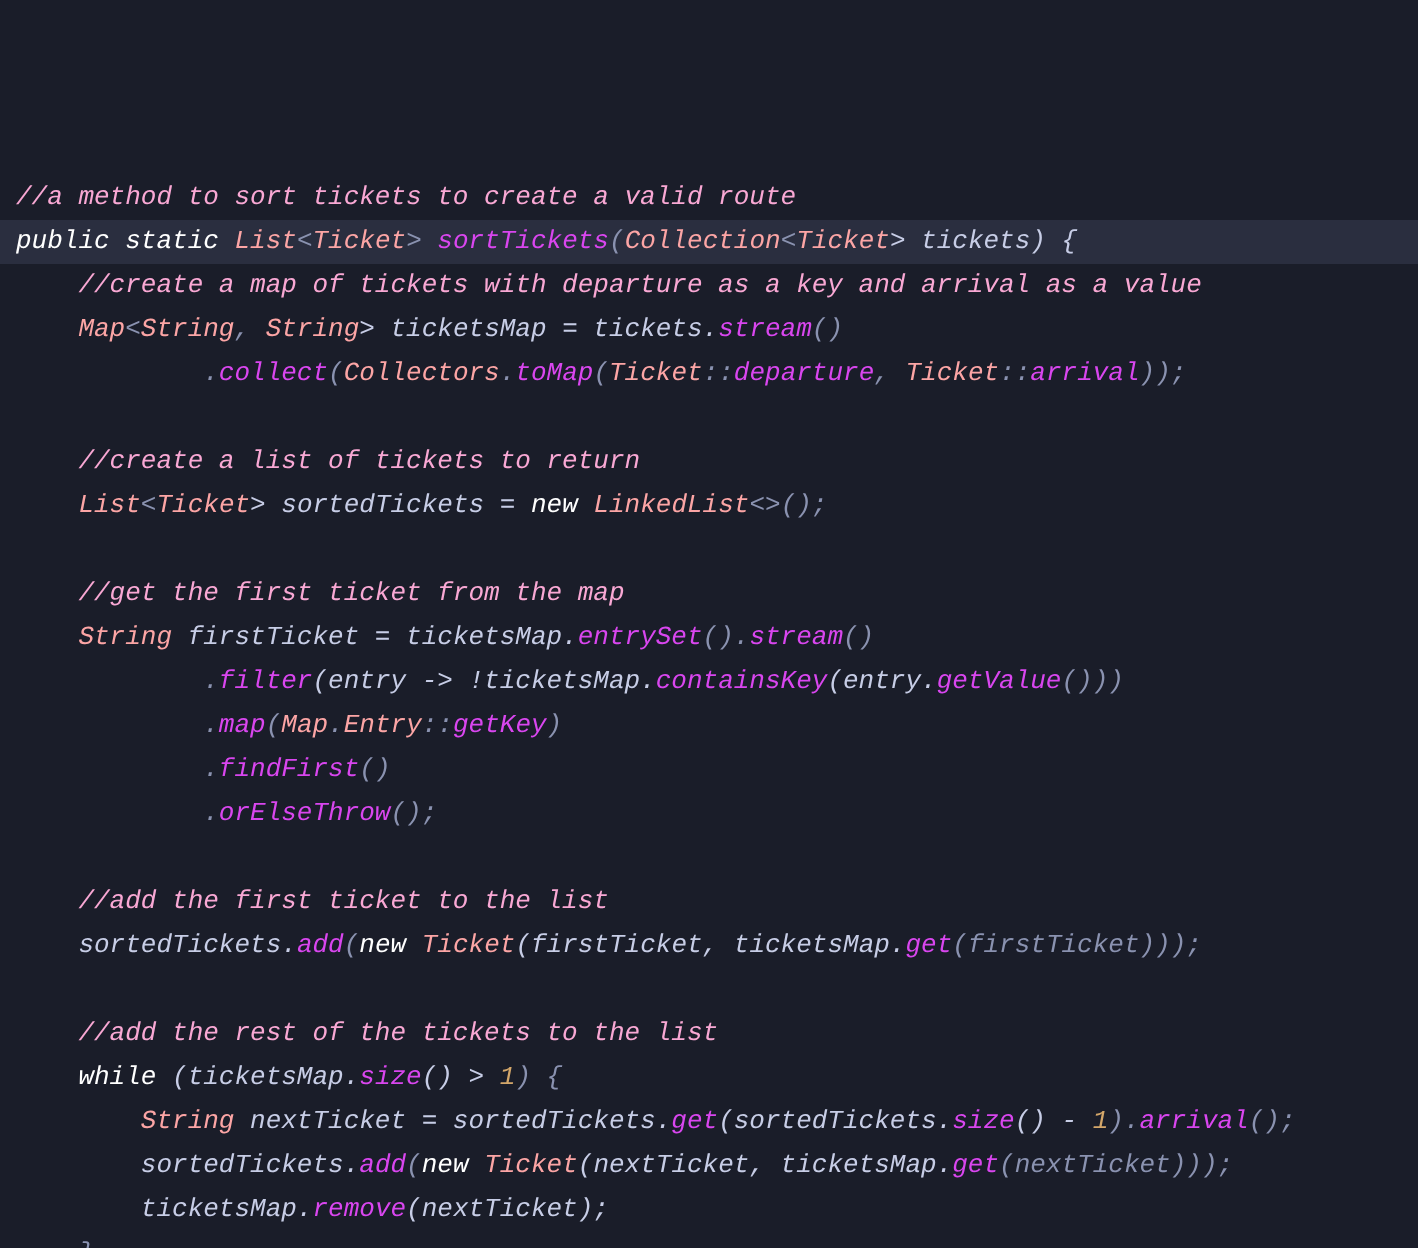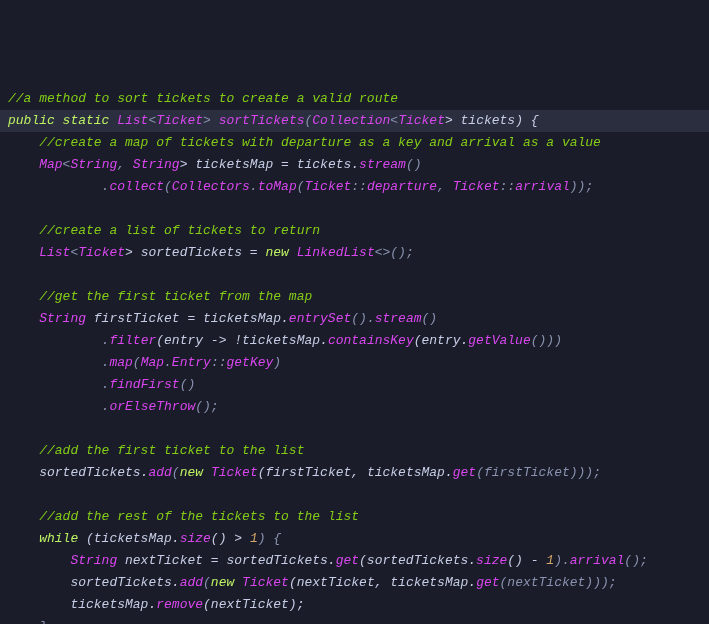--- a/index.html
+++ b/index.html
@@ -11,23 +11,23 @@
     color: #a6accd;
     line-height: 22px;
     padding: 0;
     width: 709px;
     height: 624px;
     overflow: hidden;
     white-space: pre;
   }
   .line { height: 22px; padding-left: 8px; }
   .highlight { background: #2a2e3f; }
-  .comment { color: #84cc16; }
-  .keyword { color: #bef264; }
-  .type { color: #d946ef; }
+  .comment { color: #f9a8d4; }
+  .keyword { color: #ffffff; }
+  .type { color: #fca5a5; }
   .method { color: #d946ef; }
   .punct { color: #8a92b0; }
   .ident { color: #c7cde6; }
   .number { color: #d4a76a; }
   .op { color: #8a92b0; }
 </style>
 </head>
 <body>
 
 

